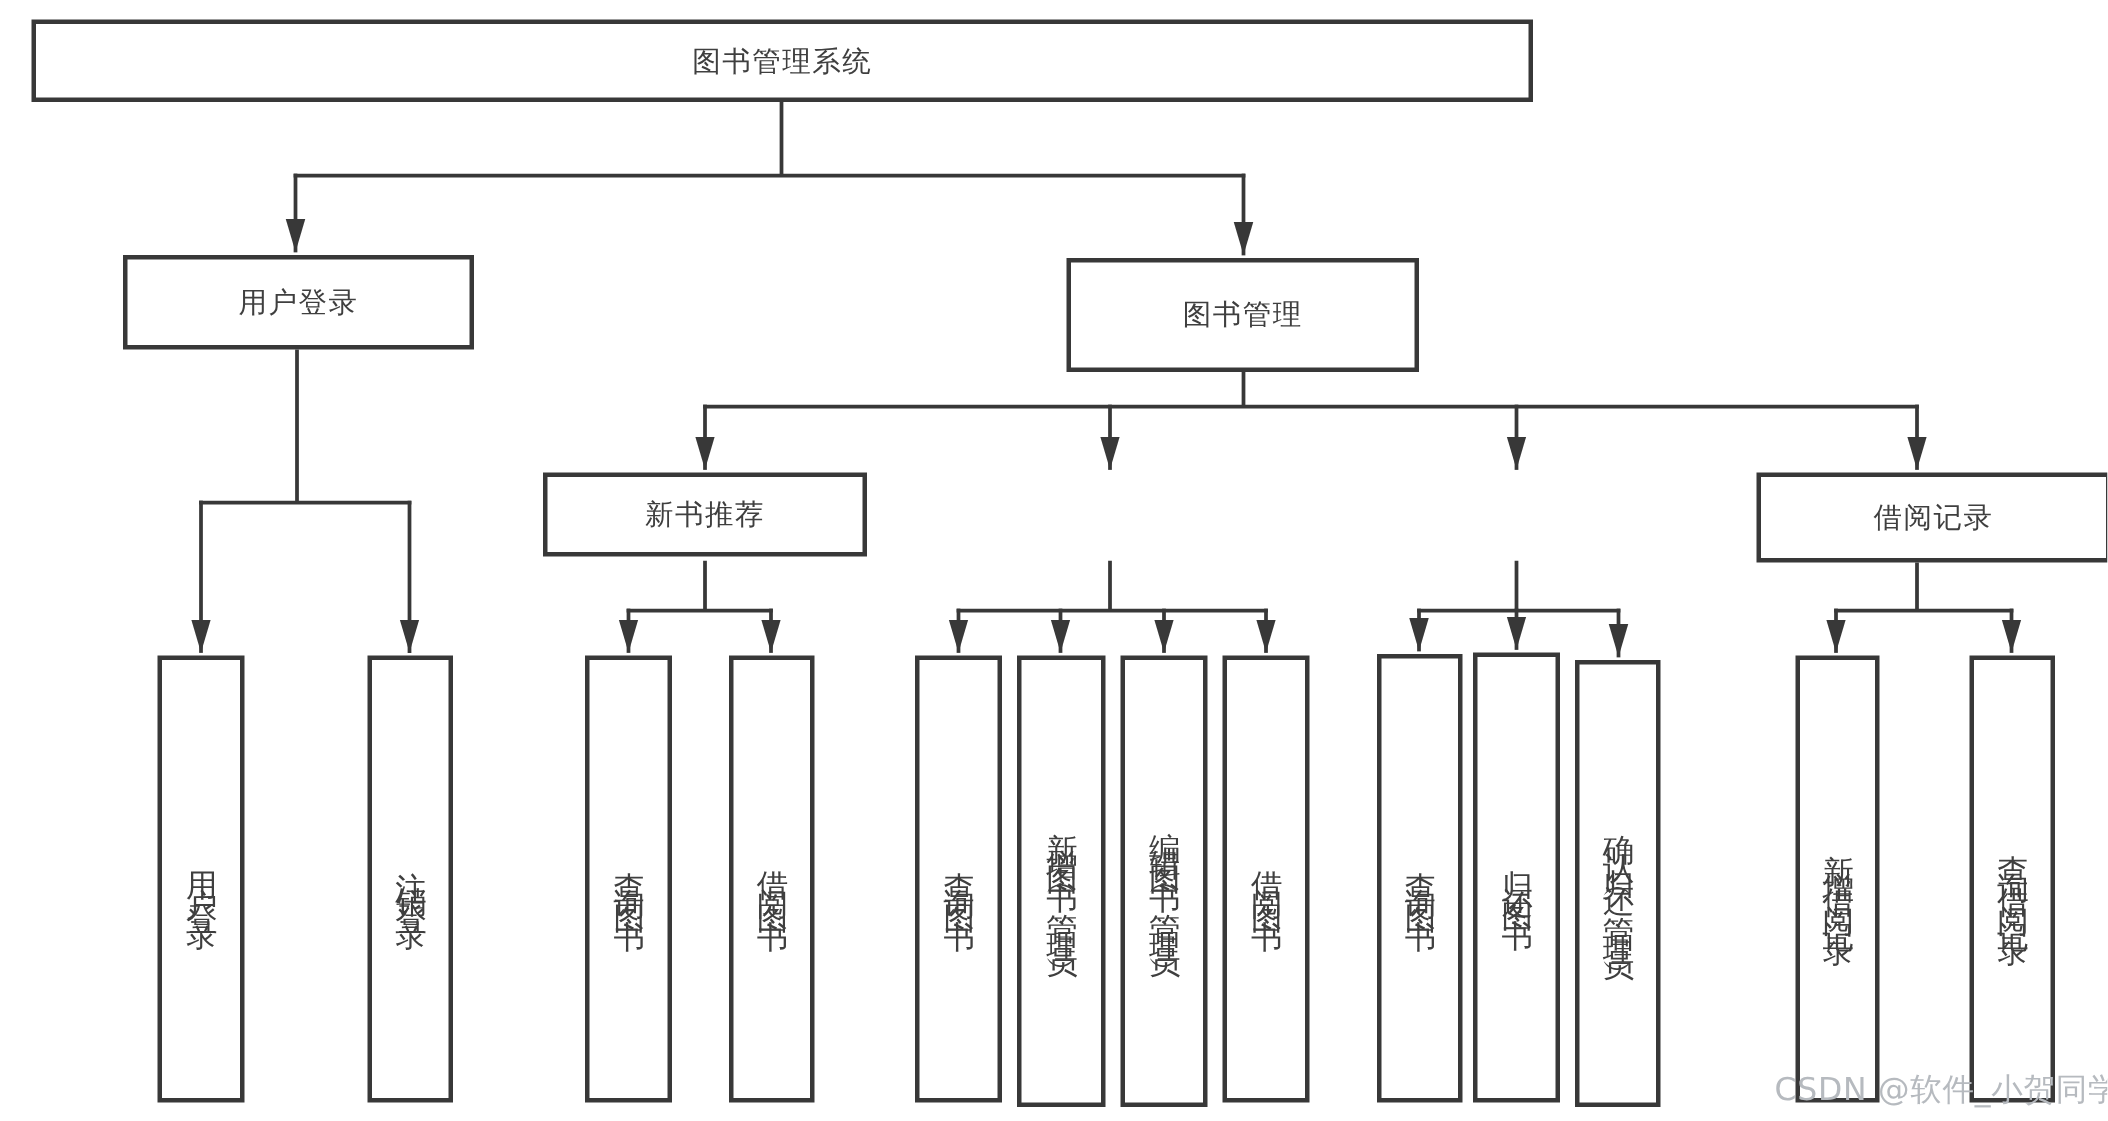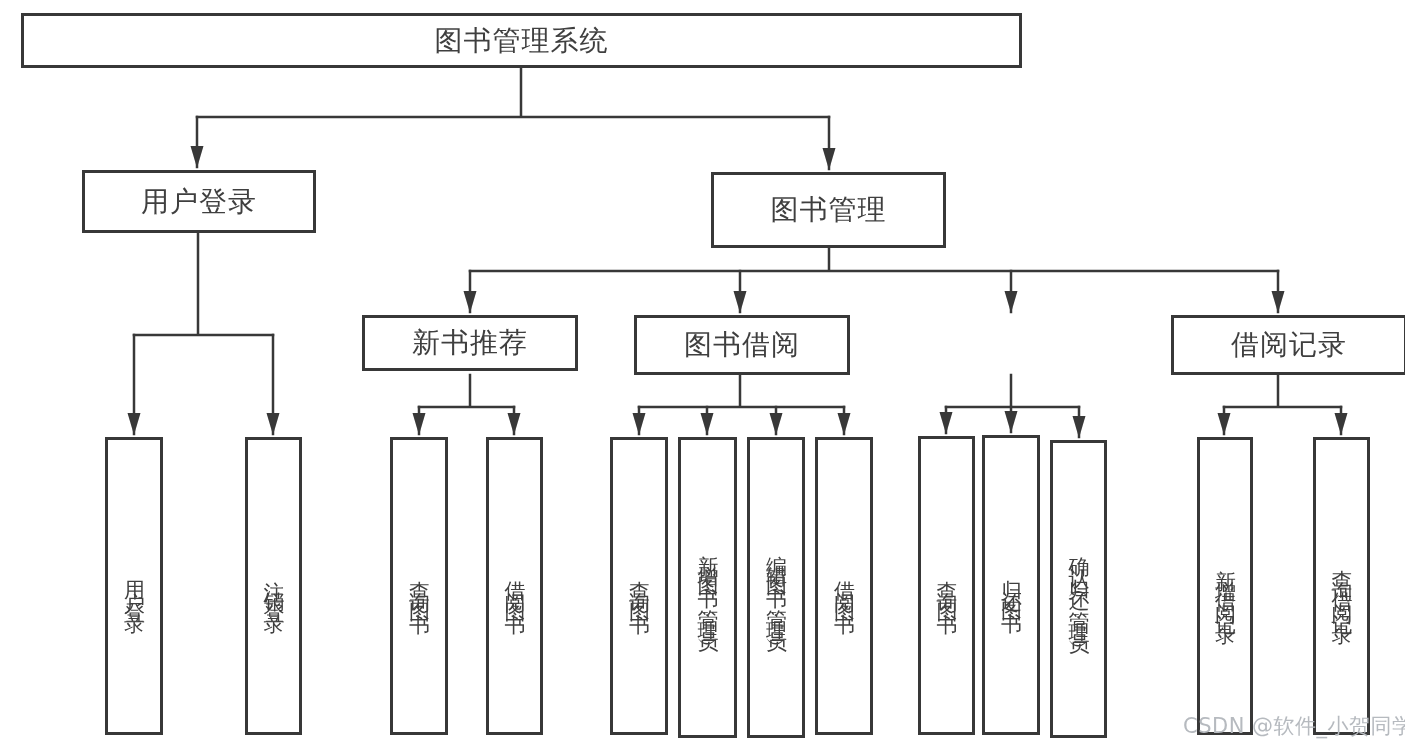--- a/index.html
+++ b/index.html
@@ -25,21 +25,21 @@
   }
   .connectors .arrowhead{fill:var(--line);stroke:none;}
   .node{
     position:absolute;box-sizing:border-box;
     background:var(--bg);
     border:3px solid var(--line);
     display:flex;align-items:center;justify-content:center;
     z-index:1;
   }
   .hlabel{
-    font-size:28px;color:var(--text);letter-spacing:1px;white-space:nowrap;
+    font-size:19px;color:var(--text);letter-spacing:1px;white-space:nowrap;
   }
   .vlabel{
     writing-mode:vertical-rl;
     text-orientation:mixed;
     font-size:21px;
     line-height:1;
     letter-spacing:11px;
     color:var(--text);
     white-space:nowrap;
   }
@@ -97,23 +97,20 @@
   <div class="node" style="left:82px;top:170px;width:234px;height:63px">
     <span class="hlabel">用户登录</span>
   </div>
   <div class="node" style="left:711px;top:172px;width:235px;height:76px">
     <span class="hlabel">图书管理</span>
   </div>
 
   <div class="node" style="left:362px;top:315px;width:216px;height:56px">
     <span class="hlabel">新书推荐</span>
   </div>
-  <div class="node" style="left:634px;top:315px;width:216px;height:60px">
-    <span class="hlabel">图书借阅</span>
-  </div>
   <div class="node" style="left:1171px;top:315px;width:236px;height:60px">
     <span class="hlabel">借阅记录</span>
   </div>
 
   <div class="node" style="left:105px;top:437px;width:58px;height:298px">
     <span class="vlabel">用户登录</span>
   </div>
   <div class="node" style="left:245px;top:437px;width:57px;height:298px">
     <span class="vlabel">注销登录</span>
   </div>

